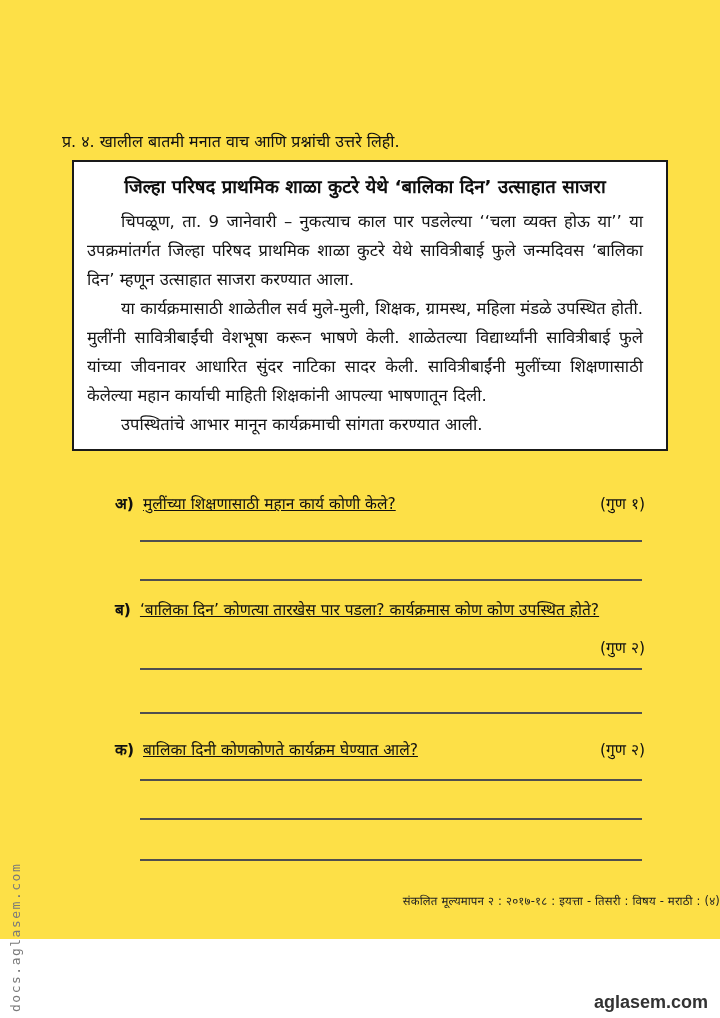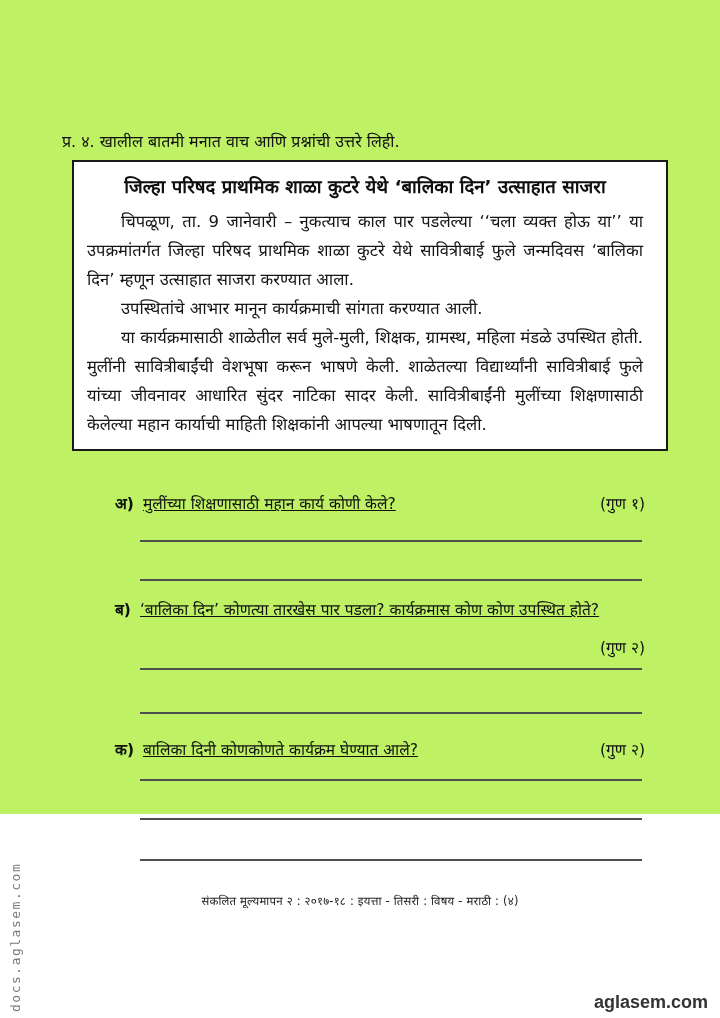--- a/index.html
+++ b/index.html
@@ -5,22 +5,22 @@
   html, body { margin: 0; padding: 0; }
   body {
     width: 720px; height: 1018px;
     background: #ffffff;
     font-family: "DejaVu Sans", "Liberation Serif", sans-serif;
     color: #161616;
     overflow: hidden;
   }
   .page {
     position: relative;
-    width: 720px; height: 814px;
-    background: #bef264;
+    width: 720px; height: 939px;
+    background: #fde047;
   }
   .heading {
     position: absolute;
     left: 62px; top: 131px; width: 600px;
     font-size: 16px; line-height: 22px;
     color: #111111;
   }
   .news-box {
     position: absolute;
     left: 72px; top: 160px; width: 556px;
@@ -58,21 +58,21 @@
     font-size: 15.5px; color: #101010;
   }
   .answer-line {
     position: absolute;
     left: 140px; width: 502px; height: 0;
     border-top: 2px solid #4f4f4f;
   }
   .footer {
     position: absolute;
     left: 0; top: 893px; width: 720px;
-    text-align: center;
+    text-align: right;
     font-size: 11.5px;
     color: #222222;
     letter-spacing: 0.2px;
   }
   .wm-left {
     position: absolute;
     left: 8px; top: 1012px;
     transform: rotate(-90deg);
     transform-origin: 0 0;
     font-family: "DejaVu Sans Mono", monospace;
@@ -105,22 +105,22 @@
 </head>
 <body>
 
 <div class="page">
 
   <div class="heading">प्र. ४. खालील बातमी मनात वाच आणि प्रश्नांची उत्तरे लिही.</div>
 
   <div class="news-box">
     <div class="news-title">जिल्हा परिषद प्राथमिक शाळा कुटरे येथे ‘बालिका दिन’ उत्साहात साजरा</div>
     <p>चिपळूण, ता. 9 जानेवारी – नुकत्याच काल पार पडलेल्या ‘‘चला व्यक्त होऊ या’’ या उपक्रमांतर्गत जिल्हा परिषद प्राथमिक शाळा कुटरे येथे सावित्रीबाई फुले जन्मदिवस ‘बालिका दिन’ म्हणून उत्साहात साजरा करण्यात आला.</p>
+    <p>या कार्यक्रमासाठी शाळेतील सर्व मुले-मुली, शिक्षक, ग्रामस्थ, महिला मंडळे उपस्थित होती. मुलींनी सावित्रीबाईंची वेशभूषा करून भाषणे केली. शाळेतल्या विद्यार्थ्यांनी सावित्रीबाई फुले यांच्या जीवनावर आधारित सुंदर नाटिका सादर केली. सावित्रीबाईंनी मुलींच्या शिक्षणासाठी केलेल्या महान कार्याची माहिती शिक्षकांनी आपल्या भाषणातून दिली.</p>
     <p>उपस्थितांचे आभार मानून कार्यक्रमाची सांगता करण्यात आली.</p>
-    <p>या कार्यक्रमासाठी शाळेतील सर्व मुले-मुली, शिक्षक, ग्रामस्थ, महिला मंडळे उपस्थित होती. मुलींनी सावित्रीबाईंची वेशभूषा करून भाषणे केली. शाळेतल्या विद्यार्थ्यांनी सावित्रीबाई फुले यांच्या जीवनावर आधारित सुंदर नाटिका सादर केली. सावित्रीबाईंनी मुलींच्या शिक्षणासाठी केलेल्या महान कार्याची माहिती शिक्षकांनी आपल्या भाषणातून दिली.</p>
   </div>
 
   <div class="q-row" id="q-a-row">
     <span class="q-label">अ)</span>
     <span class="q-text">मुलींच्या शिक्षणासाठी महान कार्य कोणी केले?</span>
     <span class="q-marks">(गुण १)</span>
   </div>
   <div class="answer-line" id="line-a1"></div>
   <div class="answer-line" id="line-a2"></div>
 

